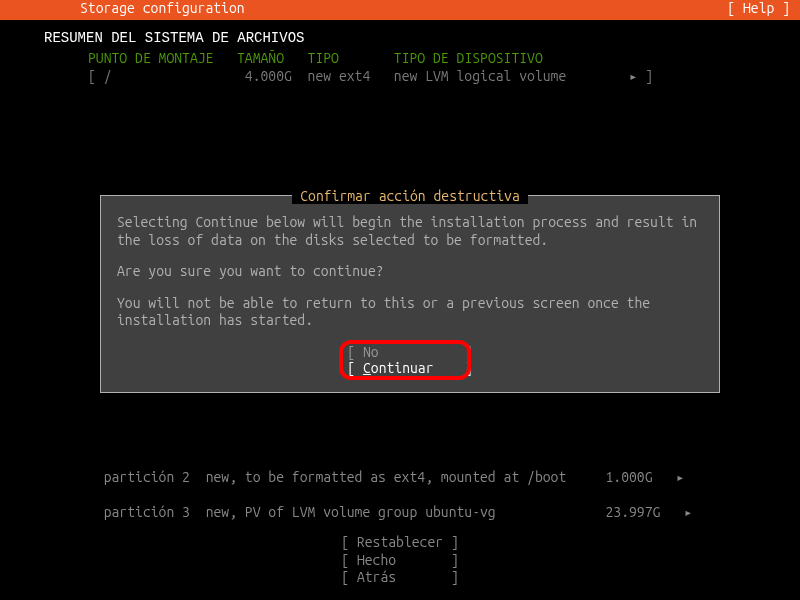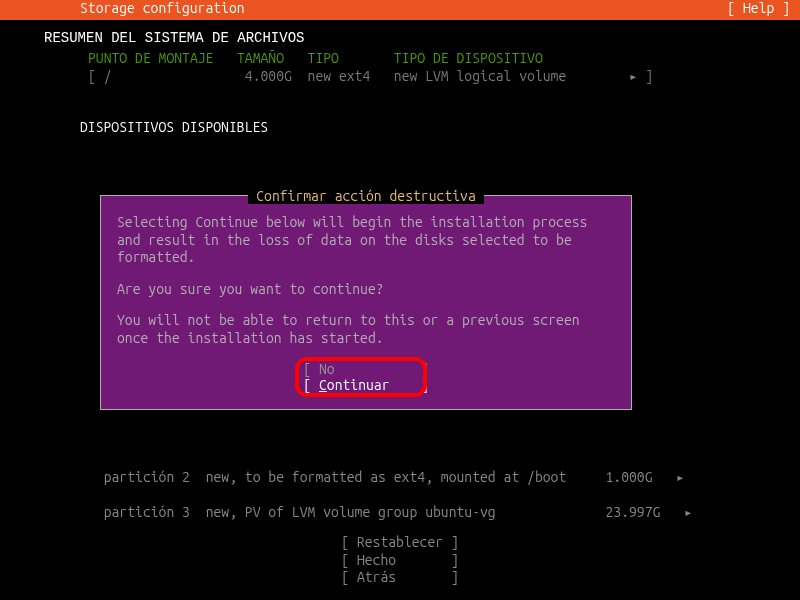--- a/index.html
+++ b/index.html
@@ -47,22 +47,22 @@
   }
   .avail-title {
     color: #fff;
     padding-left: 80px;
     margin-top: 34px;
   }
   .dialog {
     position: absolute;
     left: 100px;
     top: 195px;
-    width: 532px;
-    background: #701a75;
+    width: 620px;
+    background: #404040;
     border: 1px solid #b0b0b0;
     padding: 18px 16px 16px 16px;
   }
   .dialog-title-wrap {
     position: absolute;
     top: -8px;
     left: 0;
     width: 100%;
     text-align: center;
   }
@@ -129,21 +129,20 @@
   <span>[ Help ]</span>
 </div>
 
 <div class="content">
   <div class="section-title">RESUMEN DEL SISTEMA DE ARCHIVOS</div>
   <div class="table-block">
     <div class="table-row col-headers"><span>PUNTO DE MONTAJE</span>   <span>TAMAÑO</span>   <span>TIPO</span>       <span>TIPO DE DISPOSITIVO</span></div>
     <div class="table-row">[ <span>/</span>                 <span>4.000G</span>  <span>new ext4</span>   <span>new LVM logical volume</span>        <span class="arrow">▸</span> ]</div>
   </div>
 
-  <div class="avail-title">DISPOSITIVOS DISPONIBLES</div>
 </div>
 
 <div class="dialog">
   <div class="dialog-title-wrap">
     <span class="dialog-title">Confirmar acción destructiva</span>
   </div>
   <div class="dialog-body">
     <p>Selecting Continue below will begin the installation process and result in the loss of data on the disks selected to be formatted.</p>
     <p>Are you sure you want to continue?</p>
     <p>You will not be able to return to this or a previous screen once the installation has started.</p>

